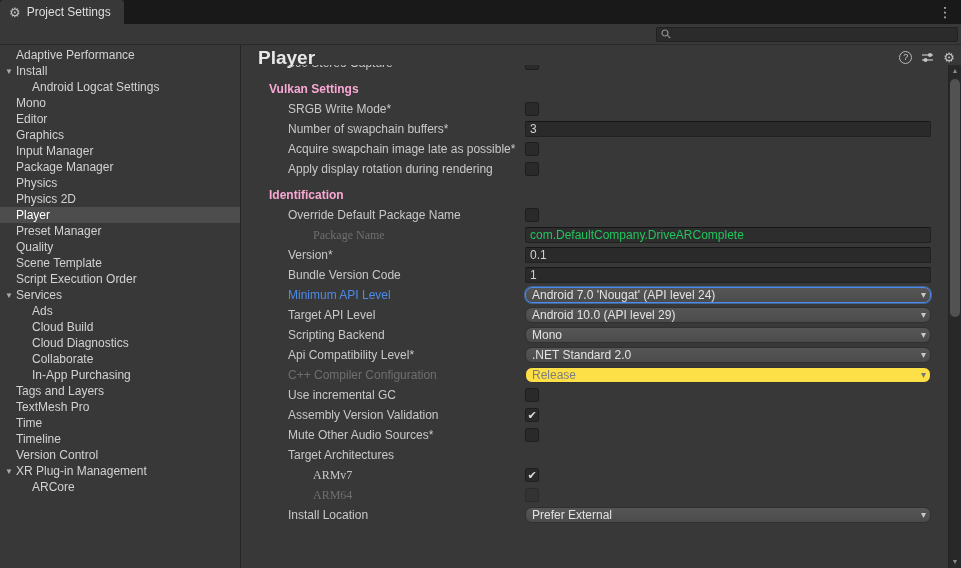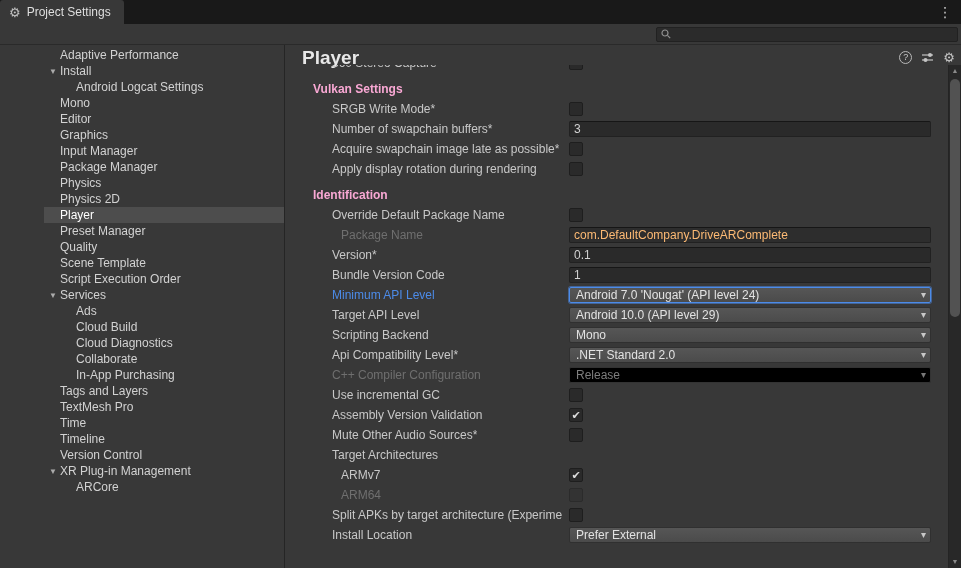--- a/index.html
+++ b/index.html
@@ -31,21 +31,21 @@
   .searchbox {
     width: 302px; height: 15px; background: #2B2B2B; border: 1px solid #212121;
     border-radius: 2px; display: flex; align-items: center; padding: 0 4px; gap: 4px;
   }
   .searchbox input {
     flex: 1; background: transparent; border: none; outline: none;
     color: #D2D2D2; font: 11px "Liberation Sans", sans-serif; height: 13px;
   }
 
   
-  .main { display: flex; height: 523px; padding-left: 44px; }
+  .main { display: flex; height: 523px; }
 
   .sidebar {
     width: 241px; border-right: 1px solid #252525; padding-top: 2px;
     overflow: hidden; flex: none;
   }
   .side-item {
     height: 16px; display: flex; align-items: center; padding-left: 16px;
     position: relative; color: #D2D2D2; white-space: nowrap; cursor: default;
   }
   .side-item.child { padding-left: 32px; }
@@ -67,48 +67,48 @@
 
   
   .rows { overflow: hidden; height: 503px; position: relative; }
   .row { height: 20px; position: relative; }
   .row.type-section { margin-top: 6px; }
   .row.partial { margin-top: -12px; }
   .lbl {
     position: absolute; left: 47px; top: 50%; transform: translateY(-50%);
     white-space: nowrap; overflow: hidden; max-width: 235px; color: #C8C8C8;
   }
-  .lbl.ind { left: 56px; }
+  .lbl.ind { left: 72px; font-family: Liberation Serif, serif; }
   .row.type-section .lbl { left: 16px; font-weight: bold; color: #f9a8d4; max-width: 500px; margin-left: 12px; }
   .row.disabled .lbl { color: #6F6F6F; }
   .row.highlighted .lbl { color: #4C8BE8; }
 
   .checkbox {
     position: absolute; left: 284px; top: 50%; transform: translateY(-50%);
     width: 14px; height: 14px; background: #2A2A2A; border: 1px solid #1E1E1E;
     border-radius: 2px; color: #DCDCDC; font-size: 11px; line-height: 12px; text-align: center;
   }
   .row.disabled .checkbox { background: #333333; border-color: #2B2B2B; }
 
   .textfield {
     position: absolute; left: 284px; right: 30px; top: 50%; transform: translateY(-50%);
     height: 16px; background: #2A2A2A; border: 1px solid #212121; border-top-color: #161616;
     border-radius: 2px; color: #D2D2D2; font: 12px "Liberation Sans", sans-serif; padding: 0 4px;
   }
-  .textfield:disabled { color: #fdba74; background: #2D2D2D; }
+  .textfield:disabled { color: #22c55e; background: #2D2D2D; }
 
   .dropdown {
     position: absolute; left: 284px; right: 30px; top: 50%; transform: translateY(-50%);
     height: 16px; background: linear-gradient(#565656, #4B4B4B);
-    border: 1px solid #303030; border-radius: 2px; color: #E2E2E2;
+    border: 1px solid #303030; border-radius: 7px; color: #E2E2E2;
     display: flex; align-items: center; padding: 0 18px 0 6px;
     white-space: nowrap; overflow: hidden; cursor: default;
   }
   .dd-arrow { position: absolute; right: 4px; top: 0; font-size: 10px; line-height: 14px; color: #C8C8C8; }
-  .row.disabled .dropdown { background: #000000; color: #7E7E7E; border-color: #333333; }
+  .row.disabled .dropdown { background: #fde047; color: #7E7E7E; border-color: #333333; }
   .row.disabled .dd-arrow { color: #777777; }
   .row.highlighted .dropdown { border-color: #4C8BE8; box-shadow: 0 0 0 1px rgba(76,139,232,0.55); }
 
   
   .scrollbar {
     position: absolute; right: 0; top: 20px; bottom: 0; width: 13px;
     background: #282828; border-left: 1px solid #242424;
   }
   .sb-arrow { position: absolute; left: 0; width: 100%; height: 12px; font-size: 7px; color: #8A8A8A; text-align: center; line-height: 12px; }
   .sb-arrow.up { top: 0; }
@@ -336,24 +336,20 @@
           <span class="lbl">Target Architectures</span>
         </div>
         <div class="row type-checkbox">
           <span class="lbl ind">ARMv7</span>
           <span class="checkbox checked">✔</span>
         </div>
         <div class="row type-checkbox disabled">
           <span class="lbl ind">ARM64</span>
           <span class="checkbox"></span>
         </div>
-        <div class="row type-checkbox">
-          <span class="lbl">Split APKs by target architecture (Experime</span>
-          <span class="checkbox"></span>
-        </div>
         <div class="row type-dropdown">
           <span class="lbl">Install Location</span>
           <div class="dropdown">
             <span>Prefer External</span>
             <span class="dd-arrow">▾</span>
           </div>
         </div>
       </div>
 
     <div class="scrollbar">

